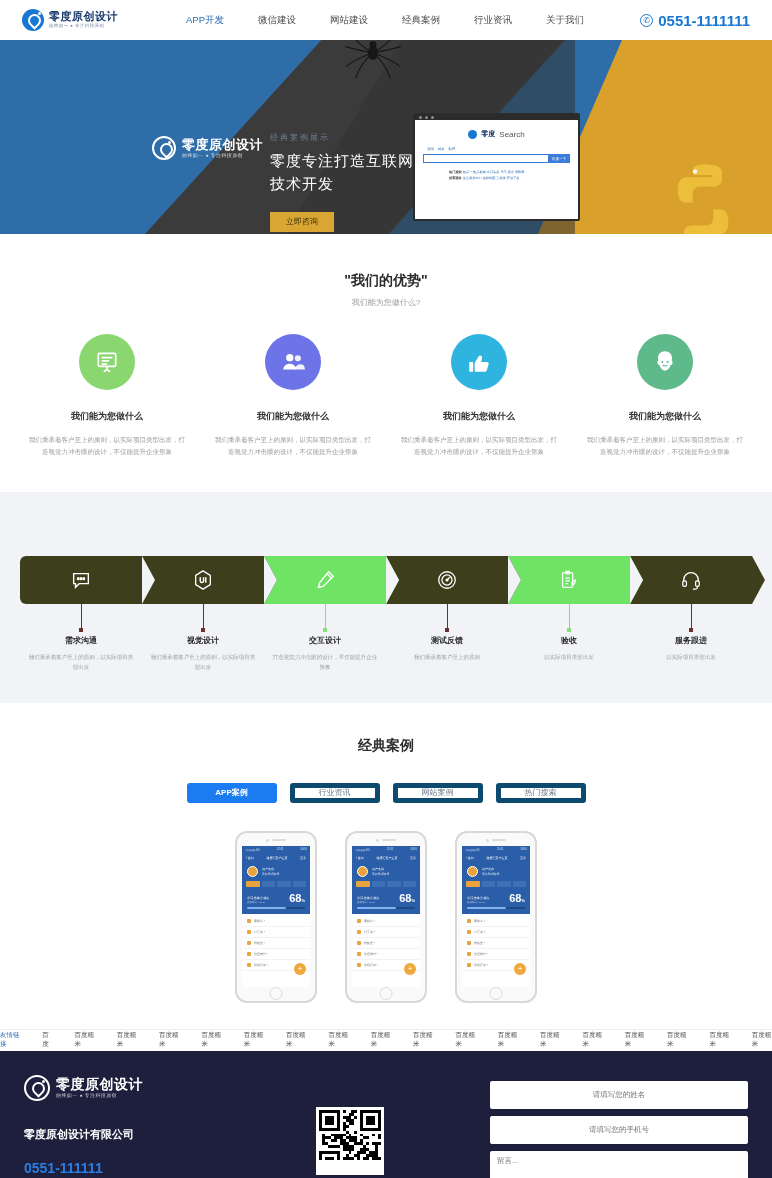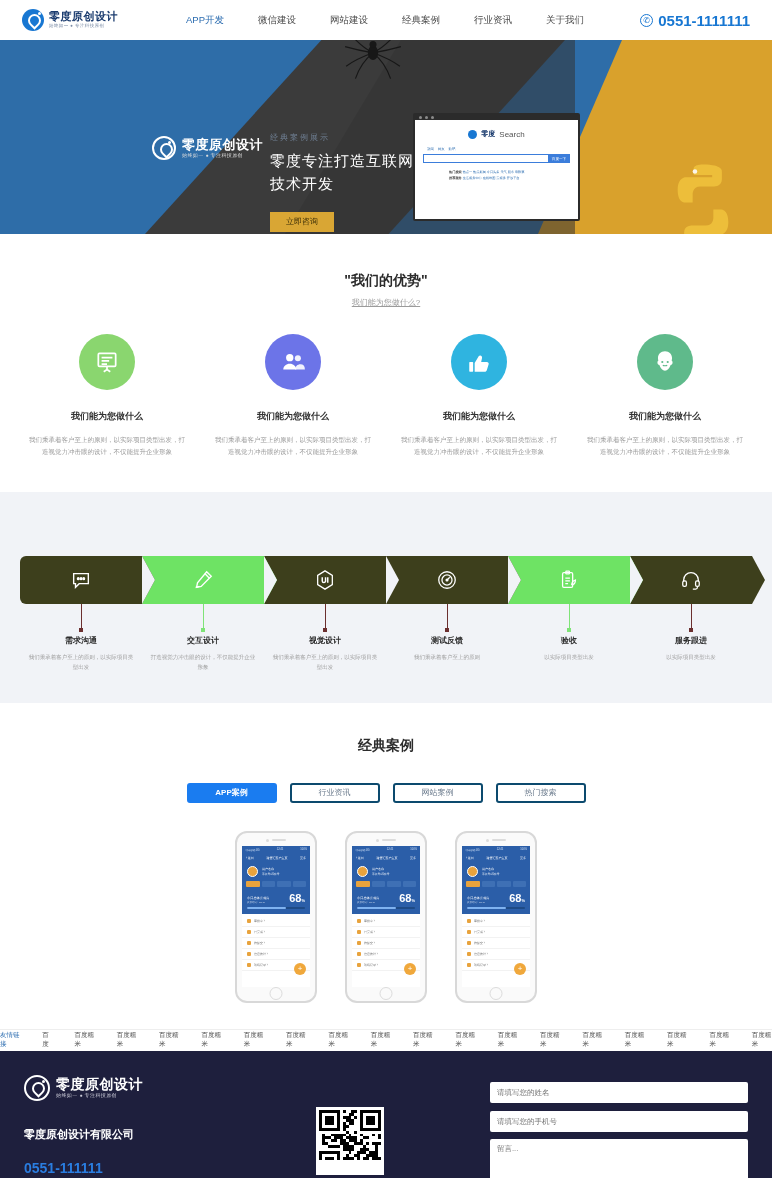--- a/index.html
+++ b/index.html
@@ -72,21 +72,21 @@
   .br-tabs { display:flex; gap:4px; font-size:3.4px; color:#2b6cb0; margin-bottom:3px; padding-left:4px; }
   .br-inputrow { display:flex; height:9px; margin-bottom:6px; }
   .br-input { flex:1; border:1px solid #3b7ddb; border-right:none; background:#fff; }
   .br-go { width:22px; background:#3b7ddb; color:#fff; font-size:3.6px;
            display:flex; align-items:center; justify-content:center; }
   .br-links { font-size:3.2px; color:#2b6cb0; line-height:1.9; padding-left:26px; }
   .br-links b { color:#444; }
 
   
   .sec-title { text-align:center; font-size:14px; font-weight:bold; color:#2c2c2c; }
-  .sec-sub { text-align:center; font-size:8px; color:#9b9b9b; margin-top:7px;text-decoration:underline; }
+  .sec-sub { text-align:center; font-size:8px; color:#9b9b9b; margin-top:7px; }
 
   
   .adv { background:#fff; padding:38px 0 34px; }
   .adv-grid { display:flex; margin-top:26px; padding:0 14px; }
   .adv-card { flex:1; text-align:center; padding:0 14px; }
   .adv-circle { width:56px; height:56px; border-radius:50%; margin:0 auto 20px;
                 display:flex; align-items:center; justify-content:center; color:#fff; }
   .adv-h { font-size:9px; font-weight:bold; color:#333; margin-bottom:11px; }
   .adv-p { font-size:6.5px; color:#9a9a9a; line-height:1.85; }
 
@@ -118,21 +118,21 @@
   .stem.l::after { background:#7fe377; }
   .proc-label { text-align:center; font-size:8px; font-weight:bold; color:#2c2c2c; margin-top:5px; }
   .proc-desc { text-align:center; font-size:5.5px; color:#a0a0a0; line-height:1.9;
                margin-top:6px; padding:0 8px; }
 
   
   .cases { background:#fff; padding:34px 0 26px; }
   .tabs { display:flex; justify-content:center; gap:13px; margin-top:28px; }
   .tab { width:90px; height:20px; border-radius:3px; font-size:8px;
          display:flex; align-items:center; justify-content:center; cursor:pointer;
-         border:2px solid #0c4a6e; background:#fff; color:#6a7a8c; }
+         border:5px solid #0c4a6e; background:#fff; color:#6a7a8c; }
   .tab.active { background:#1a7cf0; border-color:#1a7cf0; color:#fff; font-weight:bold; }
 
   .phones { display:flex; justify-content:center; gap:28px; margin-top:28px; }
   .phone-dev { width:82px; height:172px; border:2px solid #d8d8d8; border-radius:12px;
                background:#fafafa; padding:13px 5px 14px; position:relative; }
   .ph-speaker { position:absolute; top:6px; left:50%; transform:translateX(-50%);
                 display:flex; align-items:center; gap:3px; }
   .ph-speaker i { display:block; width:14px; height:2px; background:#dcdcdc; border-radius:1px; }
   .ph-speaker b { display:block; width:3px; height:3px; background:#dcdcdc; border-radius:50%; }
   .ph-home { position:absolute; bottom:1px; left:50%; transform:translateX(-50%);
@@ -180,21 +180,21 @@
   .f-company { font-size:11px; color:#fff; font-weight:bold; margin-bottom:18px; }
   .f-phone { font-size:14px; color:#2a7de0; font-weight:bold; margin-bottom:20px; }
   .f-qr { width:68px; height:68px; background:#fff; margin:32px 0 0 42px; padding:3px; }
   .qr-grid { width:100%; height:100%; display:grid; grid-template-columns:repeat(21,1fr);
              grid-template-rows:repeat(21,1fr); }
   .qr-grid i { background:#000; }
   .f-form { margin-left:auto; width:258px; padding-top:6px; }
   .f-form input, .f-form textarea { width:100%; border:none; border-radius:2px;
        font-size:7.5px; color:#555; font-family:"Liberation Sans",sans-serif;
        padding:5px 7px; margin-bottom:7px; background:#fff; outline:none; }
-  .f-form input { height:21px; }
+  .f-form input { height:28px;text-align:center; }
   .f-form textarea { height:42px; resize:none; }
 </style>
 </head>
 <body>
 
 <div class="header">
   <div class="logo-wrap">
     <div class="logo-mark"></div>
     <div class="logo-txt">
       <div class="logo-name">零度原创设计</div>
@@ -367,42 +367,42 @@
           <circle cx="12" cy="10.5" r=".9" fill="#fff"></circle>
             <circle cx="15" cy="10.5" r=".9" fill="#fff"></circle>
         </svg>
       </div>
       <div class="stem d"></div>
       <div class="proc-label">需求沟通</div>
       <div class="proc-desc">我们秉承着客户至上的原则，以实际项目类型出发</div>
     </div>
 
     <div class="proc-item">
+      <div class="chev dark">
+        <svg viewBox="0 0 24 24" fill="none" stroke="#fff" stroke-width="1.4">
+          <path d="M12 2l8 5v10l-8 5-8-5V7z"></path>
+          <path d="M9 9v4a1.8 1.8 0 003.6 0V9M15 9v6" stroke-width="1.6"></path>
+        </svg>
+      </div>
+      <div class="stem d"></div>
+      <div class="proc-label">视觉设计</div>
+      <div class="proc-desc">我们秉承着客户至上的原则，以实际项目类型出发</div>
+    </div>
+
+    <div class="proc-item">
       <div class="chev lite">
         <svg viewBox="0 0 24 24" fill="none" stroke="#fff" stroke-width="1.5">
           <path d="M16 3l5 5-11 11-5 1 1-5z"></path>
             <path d="M14 5l5 5"></path>
             <path d="M4 20l4-1"></path>
         </svg>
       </div>
       <div class="stem l"></div>
       <div class="proc-label">交互设计</div>
       <div class="proc-desc">打造视觉力冲击眼的设计，不仅能提升企业形象</div>
-    </div>
-
-    <div class="proc-item">
-      <div class="chev dark">
-        <svg viewBox="0 0 24 24" fill="none" stroke="#fff" stroke-width="1.4">
-          <path d="M12 2l8 5v10l-8 5-8-5V7z"></path>
-          <path d="M9 9v4a1.8 1.8 0 003.6 0V9M15 9v6" stroke-width="1.6"></path>
-        </svg>
-      </div>
-      <div class="stem d"></div>
-      <div class="proc-label">视觉设计</div>
-      <div class="proc-desc">我们秉承着客户至上的原则，以实际项目类型出发</div>
     </div>
 
 
     <div class="proc-item">
       <div class="chev dark">
         <svg viewBox="0 0 24 24" fill="none" stroke="#fff" stroke-width="1.4">
           <circle cx="12" cy="12" r="9"></circle>
             <circle cx="12" cy="12" r="5.5"></circle>
           <path d="M12 12l3-3"></path>
             <circle cx="12" cy="12" r="1" fill="#fff"></circle>

